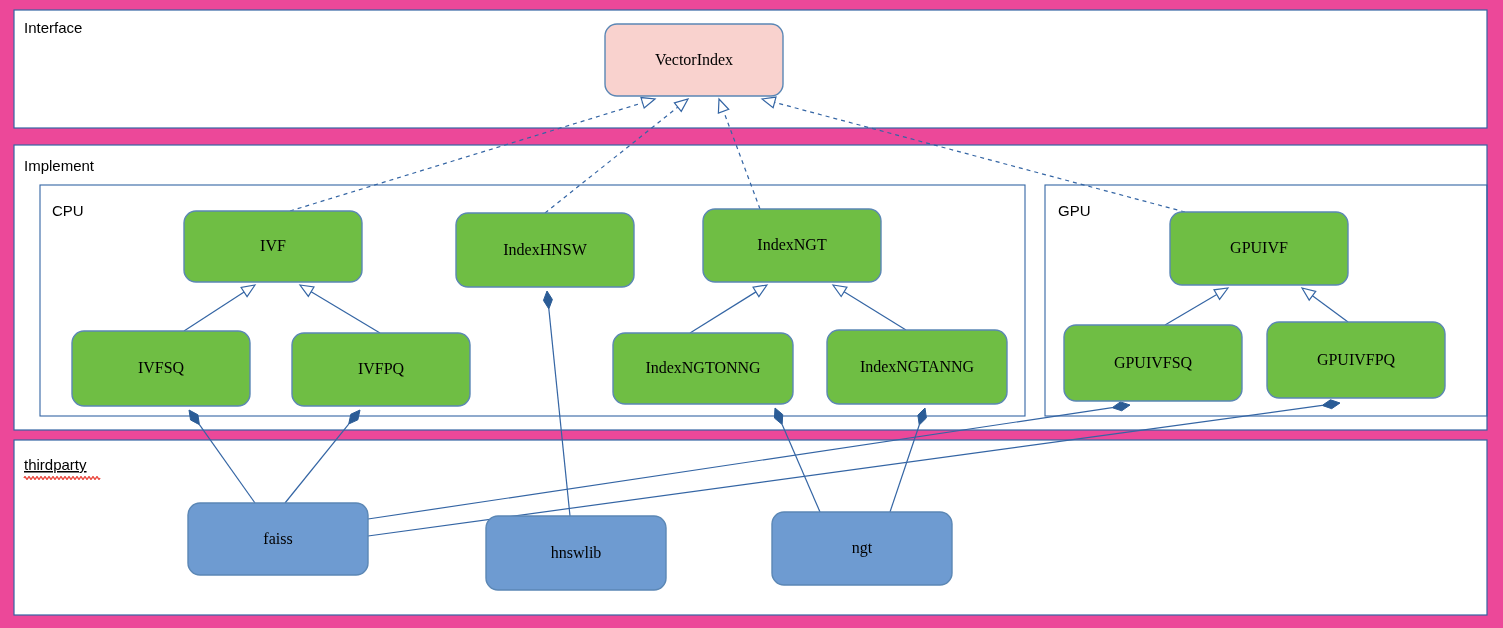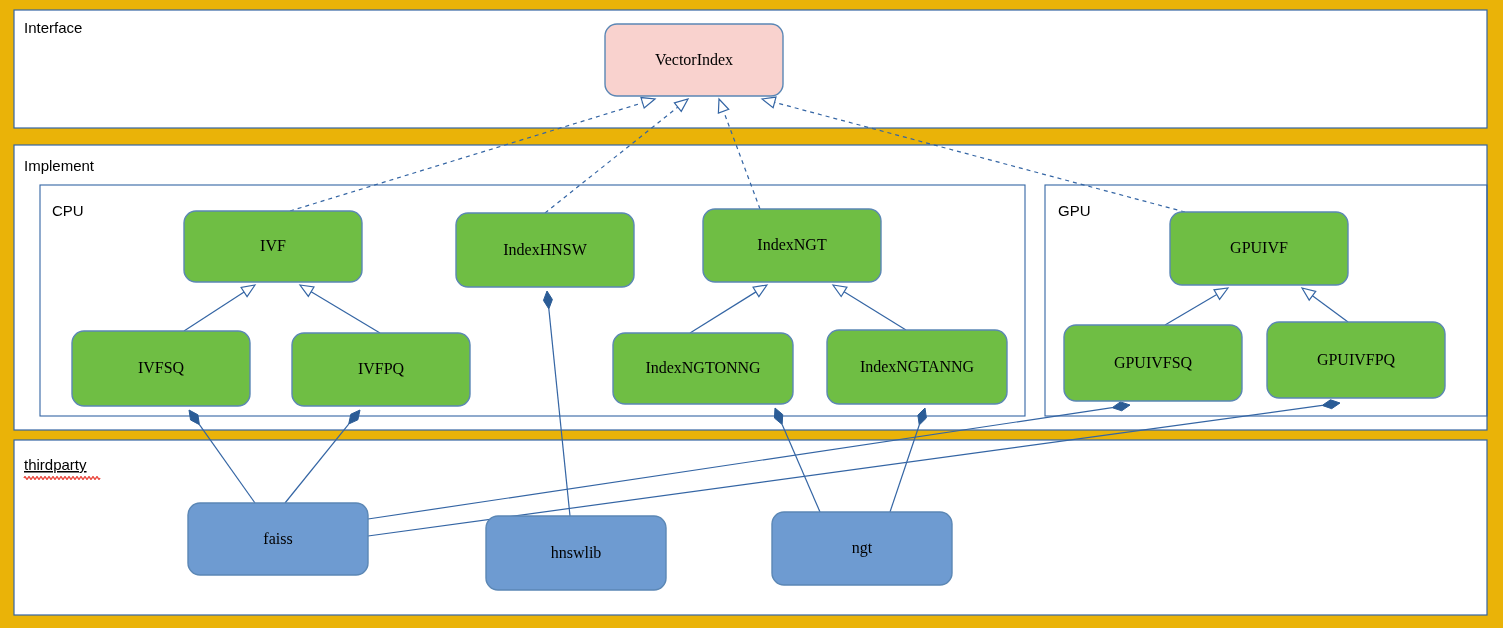--- a/index.html
+++ b/index.html
@@ -8,21 +8,21 @@
     padding: 0;
     background: #ffffff;
   }
   body {
     font-family: "Liberation Sans", sans-serif;
   }
   #diagram-root {
     position: relative;
     width: 1503px;
     height: 628px;
-    background: #eab308;
+    background: #ec4899;
     overflow: hidden;
   }
   svg.diagram-canvas {
     position: absolute;
     left: 0;
     top: 0;
     width: 1503px;
     height: 628px;
     display: block;
   }

